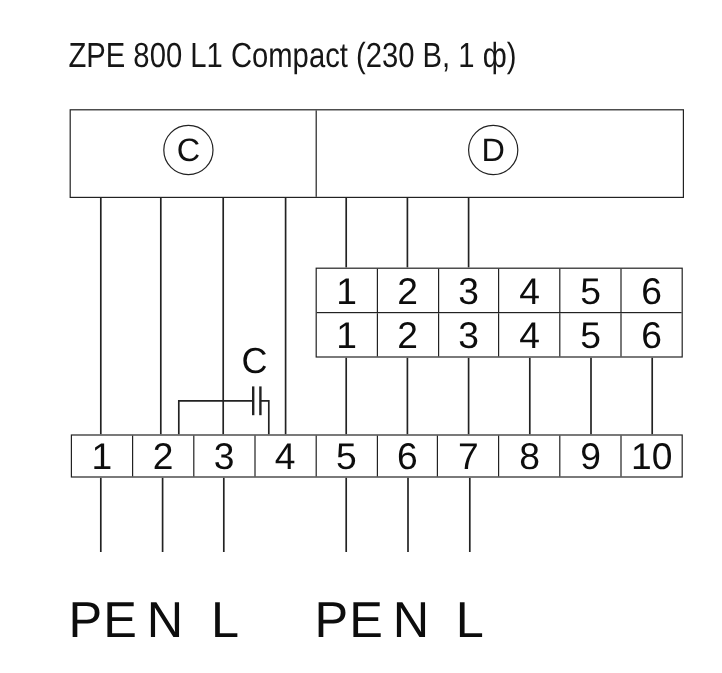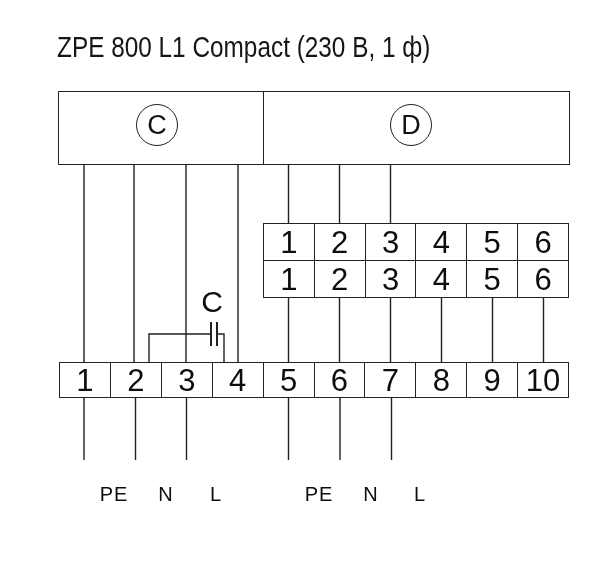--- a/index.html
+++ b/index.html
@@ -45,25 +45,24 @@
     font-size:31px;line-height:1;color:#0d0d0d;
     box-sizing:border-box;
   }
   .cell:last-child{border-right:none;}
   .terminal-strip{left:59px;top:362px;width:510px;height:36px;display:flex;}
   .cap-label{
     position:absolute;left:196px;top:287px;width:32px;
     text-align:center;font-size:30px;line-height:1;color:#0d0d0d;z-index:2;
   }
   .wire-label{
-    position:absolute;top:484px;
+    position:absolute;top:496px;
     transform:translateX(-50%);
-    font-size:20px;line-height:1;color:#0d0d0d;z-index:2;
+    font-size:42px;line-height:1;color:#0d0d0d;z-index:2;
     letter-spacing:1px;
-    margin-left:28px;
   }
 </style>
 </head>
 <body>
 
 <div class="canvas">
 
   <div class="title">ZPE 800 L1 Compact (230 В, 1 ф)</div>
 
   <svg class="wires" width="602" height="561" viewBox="0 0 602 561">

